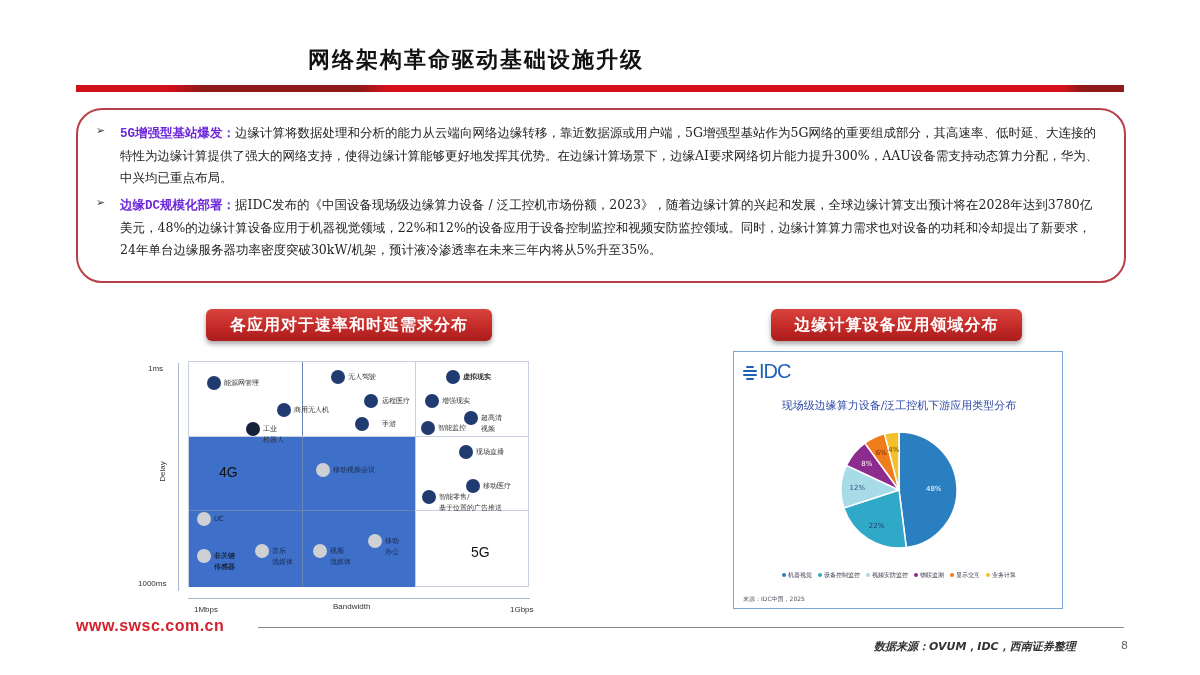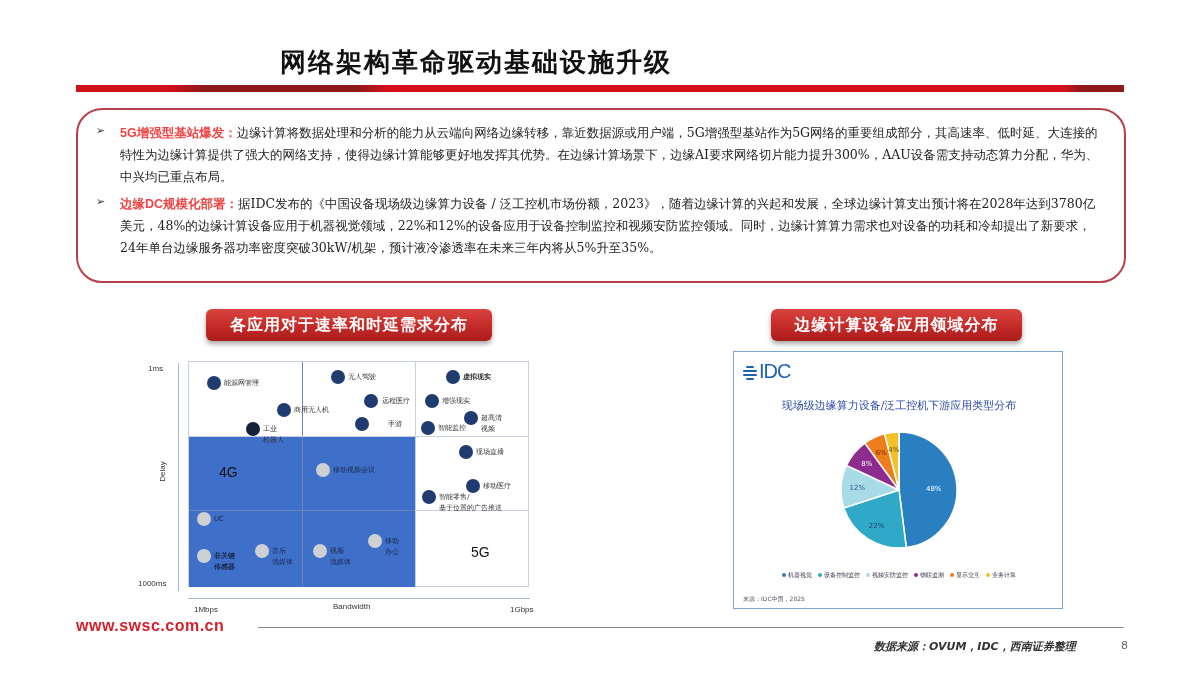--- a/index.html
+++ b/index.html
@@ -1,41 +1,41 @@
 <!DOCTYPE html>
 <html><head>
 <meta charset="utf-8">
 <style>
   * { box-sizing: border-box; margin: 0; padding: 0; }
   html, body { width: 1200px; height: 675px; background: #ffffff; overflow: hidden; }
   body { position: relative; font-family: "DejaVu Sans", sans-serif; color: #222; }
 
   .page-title {
     position: absolute; left: 0; top: 45px; width: 952px; text-align: center;
-    font-family: "DejaVu Serif", serif; font-weight: bold; font-size: 26px; color: #111;
+    font-family: "DejaVu Serif", serif; font-weight: bold; font-size: 22px; color: #111;
     letter-spacing: 2px;
   }
   .title-bar {
     position: absolute; left: 76px; top: 85px; width: 1048px; height: 7px;
     background: linear-gradient(90deg, #d0101b 0%, #d0101b 9%, #8e1a1a 12%, #8e1a1a 27%, #d8101c 30%, #d8101c 94%, #8e1a1a 96%, #8e1a1a 100%);
   }
 
   .summary-box {
     position: absolute; left: 76px; top: 108px; width: 1050px; height: 175px;
     border: 2px solid #b84048; border-radius: 26px; background: #fff;
     padding: 12px 22px 0 18px;
   }
   .bullet-item { position: relative; padding-left: 24px; margin-bottom: 5px; }
   .bullet-arrow {
     position: absolute; left: 0; top: 2px; font-size: 11px; color: #333;
   }
   .bullet-text {
     font-family: "DejaVu Serif", serif; font-size: 12.5px; line-height: 22px; color: #222;
   }
-  .bullet-head { font-weight: bold; color: #ef4444; font-family: Liberation Sans, sans-serif; }
+  .bullet-head { font-weight: bold; color: #6d28d9; font-family: Liberation Mono, monospace; }
 
   .section-pill {
     position: absolute; height: 32px; border-radius: 6px;
     background: linear-gradient(180deg, #d9443f 0%, #c42a28 55%, #a91d1c 100%);
     box-shadow: 0 3px 5px rgba(0,0,0,0.35);
     color: #fff; font-weight: bold; font-size: 16px; text-align: center; line-height: 32px;
     letter-spacing: 1px;
   }
   .pill-left { left: 206px; top: 309px; width: 286px; }
   .pill-right { left: 771px; top: 309px; width: 251px; }
@@ -148,21 +148,21 @@
       <div class="dot" style="left: 88px; top: 41px;"></div>
       <div class="dot-label" style="left: 105px; top: 43px;">商用无人机</div>
       <div class="dot" style="left: 175px; top: 32px;"></div>
       <div class="dot-label" style="left: 193px; top: 34px;">远程医疗</div>
       <div class="dot" style="left: 236px; top: 32px;"></div>
       <div class="dot-label" style="left: 253px; top: 34px;">增强现实</div>
       <div class="dot dark" style="left: 57px; top: 60px;"></div>
       <div class="dot-label" style="left: 74px; top: 62px;">工业
 机器人</div>
       <div class="dot" style="left: 166px; top: 55px;"></div>
-      <div class="dot-label" style="left: 199px; top: 57px;">手游</div>
+      <div class="dot-label" style="left: 193px; top: 57px;">手游</div>
       <div class="dot" style="left: 232px; top: 59px;"></div>
       <div class="dot-label" style="left: 249px; top: 61px;">智能监控</div>
       <div class="dot" style="left: 275px; top: 49px;"></div>
       <div class="dot-label" style="left: 292px; top: 51px;">超高清
 视频</div>
       <div class="dot" style="left: 270px; top: 83px;"></div>
       <div class="dot-label" style="left: 287px; top: 85px;">现场直播</div>
       <div class="dot grey" style="left: 127px; top: 101px;"></div>
       <div class="dot-label on-blue" style="left: 144px; top: 103px;">移动视频会议</div>
       <div class="dot" style="left: 277px; top: 117px;"></div>

